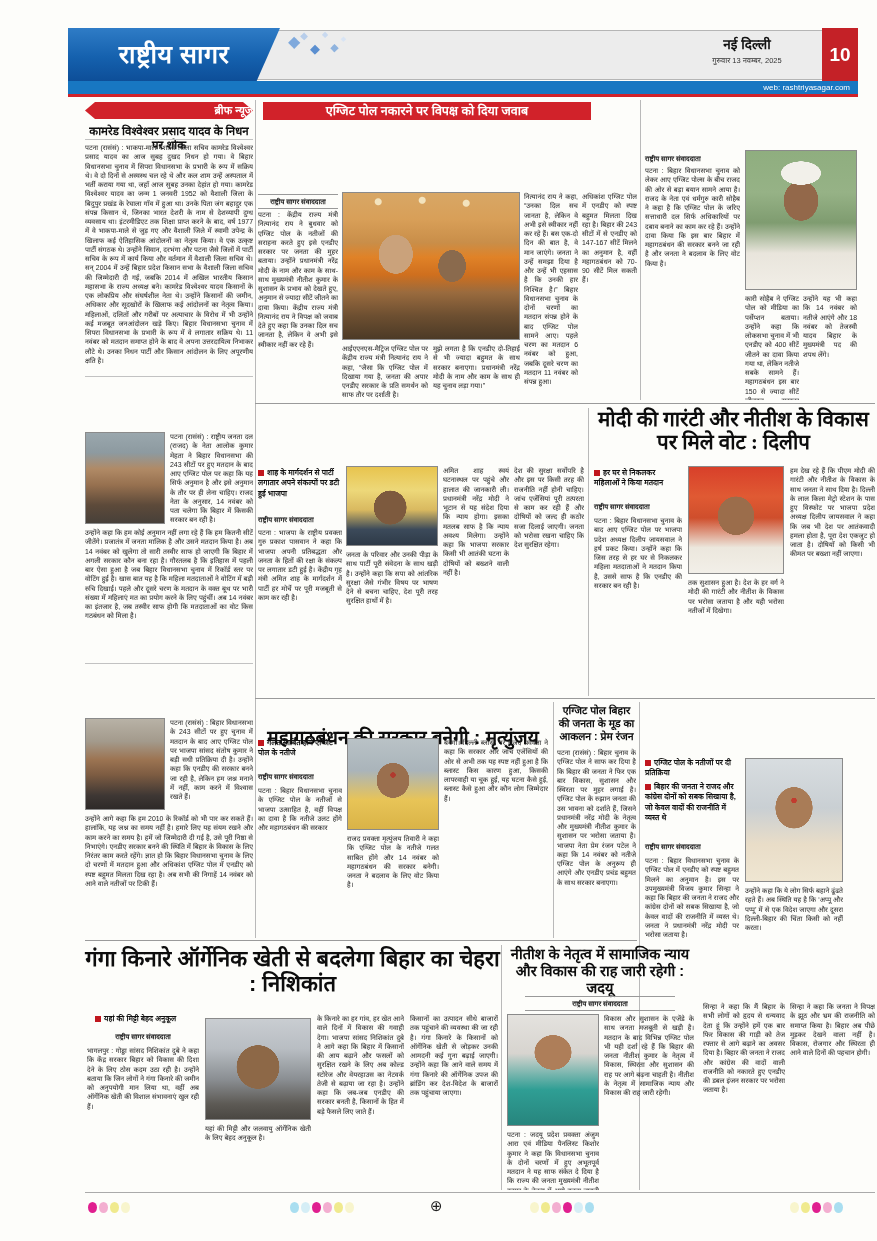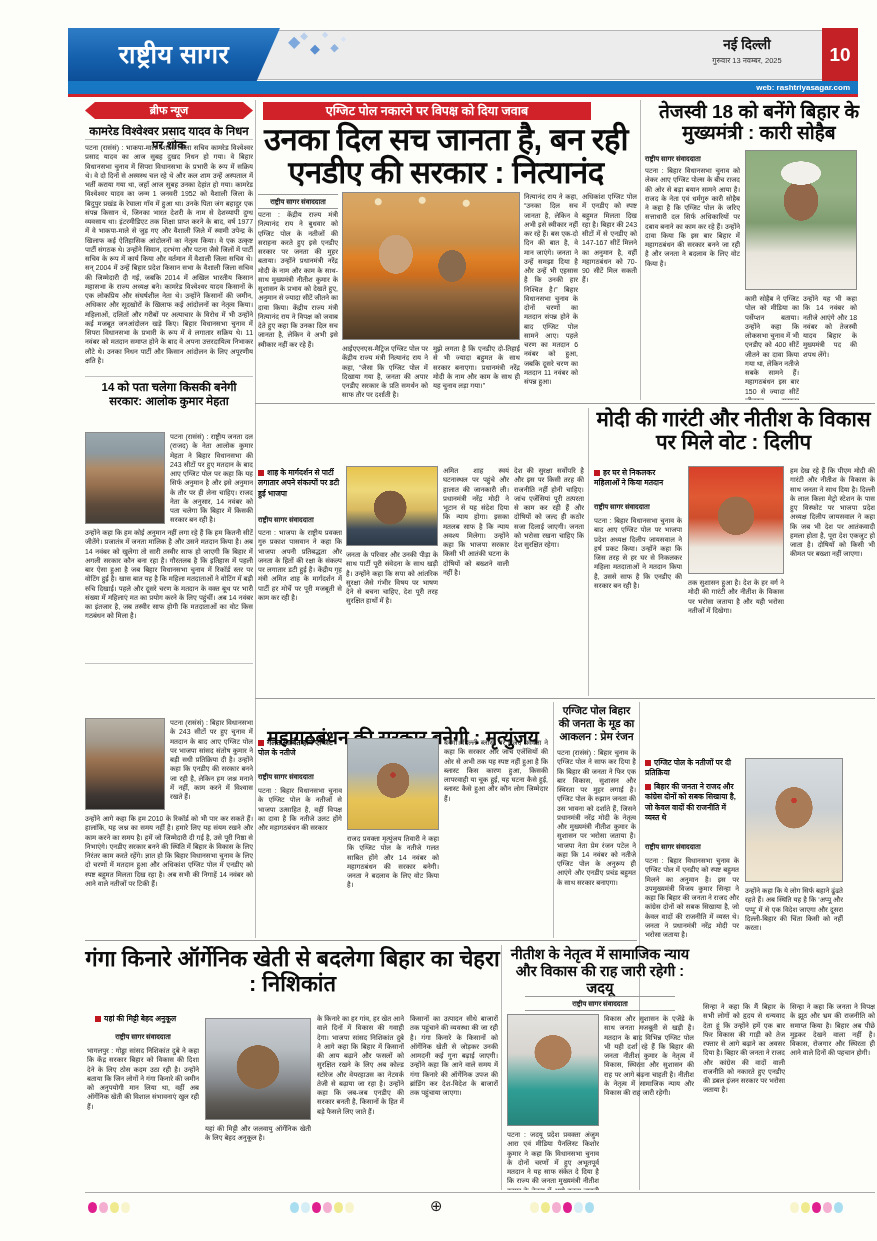--- a/index.html
+++ b/index.html
@@ -8,21 +8,21 @@
   .abs{position:absolute;}
   .body-txt{font-size:6.9px;line-height:1.34;text-align:justify;color:#1c1c1c;overflow:hidden;}
   .hl{font-weight:800;color:#0d0d0d;text-align:center;}
   .hl-xl{font-size:31px;line-height:1.07;letter-spacing:-0.5px;}
   .hl-lg{font-size:20.5px;line-height:1.12;}
   .hl-md{font-size:19px;line-height:1.1;}
   .hl-jdu{font-size:14.5px;line-height:1.18;}
   .hl-sm{font-size:11.5px;line-height:1.2;}
   .hl-col{font-size:10.5px;line-height:1.25;}
   .red-banner{background:#d1222a;color:#fff;font-weight:bold;text-align:center;}
-  .ribbon{clip-path:polygon(0 50%,10px 0,calc(100% - 10px) 0,100% 50%,calc(100% - 10px) 100%,10px 100%);}
+  .ribbon{clip-path:polygon(0 50%,10px 0,calc(100% - 10px) 0,100% 50%,calc(100% - 10px) 100%,10px 100%);text-align:right;}
   .byline{font-weight:bold;font-size:6.8px;color:#222;text-align:center;padding:2px 0;
           border-top:1px solid #999;border-bottom:1px solid #999;}
   .byline.noline{border:none;}
   .bullet{font-weight:bold;font-size:7.6px;line-height:1.35;color:#111;}
   .sq{display:inline-block;width:6px;height:6px;background:#c0161d;margin-right:3px;vertical-align:middle;}
   .photo{border:1px solid #8a8a8a;box-sizing:border-box;}
   .vline{width:1px;background:#b9b9b9;}
   .hline{height:1px;background:#9a9a9a;}
   .thinrule{height:1px;background:#c2c2c2;}
   .dot{display:inline-block;width:9px;height:11px;border-radius:50%;margin-right:2px;}
@@ -46,71 +46,68 @@
       <span class="dmd" style="color:#8fb3de;font-size:11px;position:relative;top:4px;left:6px;">◆</span>
       <span class="dmd" style="color:#d8e4f4;font-size:7px;position:relative;top:-6px;left:8px;">◆</span>
     </div>
     <div class="abs" style="right:46px;top:7px;width:130px;text-align:center;">
       <div style="font-weight:800;font-size:13.5px;">नई दिल्ली</div>
       <div style="font-size:7.5px;margin-top:2px;color:#333;">गुरुवार 13 नवम्बर, 2025</div>
     </div>
     <div class="abs" style="right:0;top:0;width:36px;height:53px;background:#c42127;color:#fff;font-size:19px;font-weight:800;line-height:53px;text-align:center;">
       <span>10</span>
     </div>
-    <div class="abs" style="left:0;top:53px;width:790px;height:13px;background:#1877c2;color:#fff;font-size:8px;font-weight:bold;line-height:13px;text-align:right;box-sizing:border-box;padding-right:8px;">
+    <div class="abs" style="left:0;top:53px;width:790px;height:13px;background:#1877c2;color:#fff;font-size:8px;font-weight:normal;line-height:13px;text-align:right;box-sizing:border-box;padding-right:8px;">
       <span>web: rashtriyasagar.com</span>
     </div>
     <div class="abs" style="left:0;top:66px;width:790px;height:2.5px;background:#d1222a;"></div>
   </div>
 
   <div class="abs red-banner ribbon" style="left:85px;top:102px;width:168px;height:17px;font-size:11px;line-height:17px;">
     <span>ब्रीफ न्यूज</span>
   </div>
 
   <div class="abs hl hl-sm" style="left:85px;top:125px;width:168px;">कामरेड विश्वेश्वर प्रसाद यादव के निधन पर शोक</div>
   <div class="abs thinrule" style="left:85px;top:139px;width:168px;"></div>
   <div class="abs body-txt" style="left:85px;top:143px;width:168px;height:228px;">पटना (रासंसं) : भाकपा-माले वैशाली जिला सचिव कामरेड विश्वेश्वर प्रसाद यादव का आज सुबह दुखद निधन हो गया। वे बिहार विधानसभा चुनाव में सिपरा विधानसभा के प्रभारी के रूप में सक्रिय थे। वे दो दिनों से अस्वस्थ चल रहे थे और कल शाम उन्हें अस्पताल में भर्ती कराया गया था, जहाँ आज सुबह उनका देहांत हो गया। कामरेड विश्वेश्वर यादव का जन्म 1 जनवरी 1952 को वैशाली जिला के बिदुपुर प्रखंड के रेघाला गाँव में हुआ था। उनके पिता जंग बहादुर एक संपन्न किसान थे, जिनका भारत देशरी के नाम से देशव्यापी दुग्ध व्यवसाय था। इंटरमीडिएट तक शिक्षा प्राप्त करने के बाद, वर्ष 1977 में वे भाकपा-माले से जुड़ गए और वैशाली जिले में स्वामी उपेन्द्र के खिलाफ कई ऐतिहासिक आंदोलनों का नेतृत्व किया। वे एक उत्कृष्ट पार्टी संगठक थे। उन्होंने सिवान, दरभंगा और पटना जैसे जिलों में पार्टी सचिव के रूप में कार्य किया और वर्तमान में वैशाली जिला सचिव थे। सन् 2004 में उन्हें बिहार प्रदेश किसान सभा के वैशाली जिला सचिव की जिम्मेदारी दी गई, जबकि 2014 में अखिल भारतीय किसान महासभा के राज्य अध्यक्ष बने। कामरेड विश्वेश्वर यादव किसानों के एक लोकप्रिय और संघर्षशील नेता थे। उन्होंने किसानों की जमीन, अधिकार और सूदखोरों के खिलाफ कई आंदोलनों का नेतृत्व किया। महिलाओं, दलितों और गरीबों पर अत्याचार के विरोध में भी उन्होंने कई मजबूत जनआंदोलन खड़े किए। बिहार विधानसभा चुनाव में सिपरा विधानसभा के प्रभारी के रूप में वे लगातार सक्रिय थे। 11 नवंबर को मतदान समाप्त होने के बाद वे अपना उत्तरदायित्व निभाकर लौटे थे। उनका निधन पार्टी और किसान आंदोलन के लिए अपूरणीय क्षति है।</div>
 
   <div class="abs thinrule" style="left:85px;top:376px;width:168px;"></div>
-  <div class="abs hl hl-sm" style="left:85px;top:381px;width:168px;">14 को पता चलेगा किसकी बनेगी सरकार: आलोक कुमार मेहता</div>
   <div class="abs photo" style="left:85px;top:432px;width:80px;height:92px;background:linear-gradient(180deg,#9aa7ad 0%,#8d9aa0 22%,#b08a66 40%,#96704f 58%,#5d4a3a 80%,#474039 100%);"></div>
   <div class="abs body-txt" style="left:170px;top:432px;width:83px;height:92px;">पटना (रासंसं) : राष्ट्रीय जनता दल (राजद) के नेता आलोक कुमार मेहता ने बिहार विधानसभा की 243 सीटों पर हुए मतदान के बाद आए एग्जिट पोल पर कहा कि यह सिर्फ अनुमान है और इसे अनुमान के तौर पर ही लेना चाहिए। राजद नेता के अनुसार, 14 नवंबर को पता चलेगा कि बिहार में किसकी सरकार बन रही है।</div>
   <div class="abs body-txt" style="left:85px;top:528px;width:168px;height:132px;">उन्होंने कहा कि हम कोई अनुमान नहीं लगा रहे हैं कि हम कितनी सीटें जीतेंगे। प्रजातंत्र में जनता मालिक है और उसने मतदान किया है। अब 14 नवंबर को खुलेगा तो सारी तस्वीर साफ हो जाएगी कि बिहार में अगली सरकार कौन बना रहा है। गौरतलब है कि इतिहास में पहली बार ऐसा हुआ है जब बिहार विधानसभा चुनाव में रिकॉर्ड स्तर पर वोटिंग हुई है। खास बात यह है कि महिला मतदाताओं ने वोटिंग में बड़ी रुचि दिखाई। पहले और दूसरे चरण के मतदान के वक्त बूथ पर भारी संख्या में महिलाएं मत का प्रयोग करने के लिए पहुंचीं। अब 14 नवंबर का इंतजार है, जब तस्वीर साफ होगी कि मतदाताओं का वोट किस गठबंधन को मिला है।</div>
 
   <div class="abs thinrule" style="left:85px;top:663px;width:168px;"></div>
   <div class="abs photo" style="left:85px;top:718px;width:80px;height:92px;background:linear-gradient(180deg,#b8b2a6 0%,#a39a8c 25%,#9c7452 45%,#7d5c42 62%,#3e3734 85%,#2e2a28 100%);"></div>
   <div class="abs body-txt" style="left:170px;top:718px;width:83px;height:92px;">पटना (रासंसं) : बिहार विधानसभा के 243 सीटों पर हुए चुनाव में मतदान के बाद आए एग्जिट पोल पर भाजपा सांसद संतोष कुमार ने बड़ी सधी प्रतिक्रिया दी है। उन्होंने कहा कि एनडीए की सरकार बनने जा रही है, लेकिन हम जश्न मनाने में नहीं, काम करने में विश्वास रखते हैं।</div>
   <div class="abs body-txt" style="left:85px;top:814px;width:168px;height:122px;">उन्होंने आगे कहा कि हम 2010 के रिकॉर्ड को भी पार कर सकते हैं। हालांकि, यह जश्न का समय नहीं है। हमारे लिए यह संयम रखने और काम करने का समय है। हमें जो जिम्मेदारी दी गई है, उसे पूरी निष्ठा से निभाएंगे। एनडीए सरकार बनने की स्थिति में बिहार के विकास के लिए निरंतर काम करते रहेंगे। ज्ञात हो कि बिहार विधानसभा चुनाव के लिए दो चरणों में मतदान हुआ और अधिकांश एग्जिट पोल में एनडीए को स्पष्ट बहुमत मिलता दिख रहा है। अब सभी की निगाहें 14 नवंबर को आने वाले नतीजों पर टिकी हैं।</div>
 
   <div class="abs vline" style="left:255px;top:100px;height:838px;"></div>
 
   <div class="abs red-banner" style="left:263px;top:102px;width:328px;height:18px;font-size:12.5px;line-height:18px;">
     <span>एग्जिट पोल नकारने पर विपक्ष को दिया जवाब</span>
   </div>
-  <div class="abs hl hl-xl" style="left:256px;top:123px;width:380px;height:68px;">उनका दिल सच जानता है, बन रही एनडीए की सरकार : नित्यानंद</div>
 
   <div class="abs byline" style="left:258px;top:194px;width:80px;">राष्ट्रीय सागर संवाददाता</div>
   <div class="abs body-txt" style="left:258px;top:210px;width:80px;height:192px;">पटना : केंद्रीय राज्य मंत्री नित्यानंद राय ने बुधवार को एग्जिट पोल के नतीजों की सराहना करते हुए इसे एनडीए सरकार पर जनता की मुहर बताया। उन्होंने प्रधानमंत्री नरेंद्र मोदी के नाम और काम के साथ-साथ मुख्यमंत्री नीतीश कुमार के सुशासन के प्रभाव को देखते हुए, अनुमान से ज्यादा सीटें जीतने का दावा किया। केंद्रीय राज्य मंत्री नित्यानंद राय ने विपक्ष को जवाब देते हुए कहा कि उनका दिल सच जानता है, लेकिन वे अभी इसे स्वीकार नहीं कर रहे हैं।</div>
 
   <div class="abs photo" style="left:342px;top:192px;width:178px;height:148px;background:
       radial-gradient(circle at 20% 6%, #f3e3bd 3px, transparent 4px),
       radial-gradient(circle at 45% 5%, #f3e3bd 3px, transparent 4px),
       radial-gradient(circle at 70% 7%, #f3e3bd 3px, transparent 4px),
       radial-gradient(ellipse 16% 22% at 30% 42%, #caa27b 60%, transparent 61%),
       radial-gradient(ellipse 13% 18% at 62% 50%, #8a6a4d 60%, transparent 61%),
       linear-gradient(180deg,#d8a765 0%,#d89f58 18%,#c98e49 34%,#e08227 44%,#cf6f1e 56%,#9a6b3e 68%,#6d4f31 84%,#4c3a26 100%);"></div>
 
   <div class="abs body-txt" style="left:342px;top:344px;width:86px;height:58px;">आईएएनएस-मैट्रिज एग्जिट पोल पर केंद्रीय राज्य मंत्री नित्यानंद राय ने कहा, “जैसा कि एग्जिट पोल में दिखाया गया है, जनता की अपार एनडीए सरकार के प्रति समर्थन को साफ तौर पर दर्शाती है।</div>
   <div class="abs body-txt" style="left:433px;top:344px;width:87px;height:58px;">मुझे लगता है कि एनडीए दो-तिहाई से भी ज्यादा बहुमत के साथ सरकार बनाएगा। प्रधानमंत्री नरेंद्र मोदी के नाम और काम के साथ ही यह चुनाव लड़ा गया।”</div>
   <div class="abs body-txt" style="left:524px;top:192px;width:54px;height:210px;">नित्यानंद राय ने कहा, “उनका दिल सच जानता है, लेकिन वे अभी इसे स्वीकार नहीं कर रहे हैं। बस एक-दो दिन की बात है, वे मान जाएंगे। जनता ने उन्हें समझा दिया है और उन्हें भी एहसास है कि उनकी हार निश्चित है।” बिहार विधानसभा चुनाव के दोनों चरणों का मतदान संपन्न होने के बाद एग्जिट पोल सामने आए। पहले चरण का मतदान 6 नवंबर को हुआ, जबकि दूसरे चरण का मतदान 11 नवंबर को संपन्न हुआ।</div>
   <div class="abs body-txt" style="left:582px;top:192px;width:55px;height:210px;">अधिकांश एग्जिट पोल में एनडीए को स्पष्ट बहुमत मिलता दिख रहा है। बिहार की 243 सीटों में से एनडीए को 147-167 सीटें मिलने का अनुमान है, वहीं महागठबंधन को 70-90 सीटें मिल सकती हैं।</div>
 
   <div class="abs vline" style="left:640px;top:100px;height:300px;"></div>
 
-  <div class="abs hl hl-md" style="left:645px;top:102px;width:228px;height:46px;">तेजस्वी 18 को बनेंगे बिहार के मुख्यमंत्री : कारी सोहैब</div>
   <div class="abs byline noline" style="left:645px;top:152px;width:95px;text-align:left;border:none;">राष्ट्रीय सागर संवाददाता</div>
   <div class="abs photo" style="left:745px;top:150px;width:112px;height:140px;background:
       radial-gradient(ellipse 30% 14% at 50% 16%, #f2f0ea 60%, transparent 61%),
       radial-gradient(ellipse 26% 24% at 50% 36%, #93684a 60%, transparent 61%),
       linear-gradient(180deg,#8fae7f 0%,#96b286 30%,#7f9c70 52%,#e9e5dc 74%,#f1eee7 100%);"></div>
   <div class="abs body-txt" style="left:645px;top:166px;width:95px;height:234px;">पटना : बिहार विधानसभा चुनाव को लेकर आए एग्जिट पोल्स के बीच राजद की ओर से बड़ा बयान सामने आया है। राजद के नेता एवं धर्मगुरु कारी सोहैब ने कहा है कि एग्जिट पोल के जरिए सत्ताधारी दल सिर्फ अधिकारियों पर दबाव बनाने का काम कर रहे हैं। उन्होंने दावा किया कि इस बार बिहार में महागठबंधन की सरकार बनने जा रही है और जनता ने बदलाव के लिए वोट किया है।</div>
   <div class="abs body-txt" style="left:745px;top:294px;width:54px;height:106px;">कारी सोहैब ने एग्जिट पोल को मीडिया का पर्सेप्शन बताया। उन्होंने कहा कि लोकसभा चुनाव में भी एनडीए को 400 सीटें जीतने का दावा किया गया था, लेकिन नतीजे सबके सामने हैं। महागठबंधन इस बार 150 से ज्यादा सीटें जीतकर सरकार बनाएगा।</div>
   <div class="abs body-txt" style="left:803px;top:294px;width:54px;height:106px;">उन्होंने यह भी कहा कि 14 नवंबर को नतीजे आएंगे और 18 नवंबर को तेजस्वी यादव बिहार के मुख्यमंत्री पद की शपथ लेंगे।</div>
 
   <div class="abs hline" style="left:255px;top:403px;width:620px;"></div>
@@ -122,21 +119,21 @@
   <div class="abs photo" style="left:346px;top:466px;width:92px;height:80px;background:
       radial-gradient(ellipse 30% 36% at 48% 52%, #7d5a3e 60%, transparent 61%),
       linear-gradient(180deg,#e8c44e 0%,#edd879 30%,#d9b960 55%,#3c4a5a 80%,#2e3a47 100%);"></div>
   <div class="abs body-txt" style="left:258px;top:528px;width:84px;height:166px;">पटना : भाजपा के राष्ट्रीय प्रवक्ता गुरु प्रकाश पासवान ने कहा कि भाजपा अपनी प्रतिबद्धता और जनता के हितों की रक्षा के संकल्प पर लगातार डटी हुई है। केंद्रीय गृह मंत्री अमित शाह के मार्गदर्शन में पार्टी हर मोर्चे पर पूरी मजबूती से काम कर रही है।</div>
   <div class="abs body-txt" style="left:346px;top:550px;width:92px;height:144px;">जनता के परिवार और उनकी पीड़ा के साथ पार्टी पूरी संवेदना के साथ खड़ी है। उन्होंने कहा कि सपा को आंतरिक सुरक्षा जैसे गंभीर विषय पर भाषण देने से बचना चाहिए, देश पूरी तरह सुरक्षित हाथों में है।</div>
   <div class="abs body-txt" style="left:443px;top:466px;width:66px;height:228px;">अमित शाह स्वयं घटनास्थल पर पहुंचे और हालात की जानकारी ली। प्रधानमंत्री नरेंद्र मोदी ने भूटान से यह संदेश दिया कि न्याय होगा। इसका मतलब साफ है कि न्याय अवश्य मिलेगा। उन्होंने कहा कि भाजपा सरकार किसी भी आतंकी घटना के दोषियों को बख्शने वाली नहीं है।</div>
   <div class="abs body-txt" style="left:514px;top:466px;width:70px;height:228px;">देश की सुरक्षा सर्वोपरि है और इस पर किसी तरह की राजनीति नहीं होनी चाहिए। जांच एजेंसियां पूरी तत्परता से काम कर रही हैं और दोषियों को जल्द ही कठोर सजा दिलाई जाएगी। जनता को भरोसा रखना चाहिए कि देश सुरक्षित रहेगा।</div>
 
   <div class="abs vline" style="left:588px;top:408px;height:288px;"></div>
 
-  <div class="abs hl hl-lg" style="left:592px;top:408px;width:283px;height:52px;">मोदी की गारंटी और नीतीश के विकास पर मिले वोट : दिलीप</div>
+  <div class="abs hl hl-lg" style="left:592px;top:408px;width:283px;height:52px;font-family:Liberation Serif, serif;">मोदी की गारंटी और नीतीश के विकास पर मिले वोट : दिलीप</div>
   <div class="abs bullet" style="left:594px;top:468px;width:88px;">
     <span class="sq"></span><span>हर घर से निकलकर महिलाओं ने किया मतदान</span>
   </div>
   <div class="abs byline noline" style="left:594px;top:500px;width:88px;border:none;text-align:left;">राष्ट्रीय सागर संवाददाता</div>
   <div class="abs photo" style="left:688px;top:466px;width:96px;height:108px;background:
       radial-gradient(ellipse 32% 30% at 50% 46%, #9b6d4b 60%, transparent 61%),
       linear-gradient(180deg,#d8402a 0%,#e05a33 28%,#cf4e2c 48%,#ece7dd 76%,#f2efe8 100%);"></div>
   <div class="abs body-txt" style="left:594px;top:516px;width:88px;height:178px;">पटना : बिहार विधानसभा चुनाव के बाद आए एग्जिट पोल पर भाजपा प्रदेश अध्यक्ष दिलीप जायसवाल ने हर्ष प्रकट किया। उन्होंने कहा कि जिस तरह से हर घर से निकलकर महिला मतदाताओं ने मतदान किया है, उससे साफ है कि एनडीए की सरकार बन रही है।</div>
   <div class="abs body-txt" style="left:688px;top:578px;width:96px;height:116px;">तक सुशासन हुआ है। देश के हर वर्ग ने मोदी की गारंटी और नीतीश के विकास पर भरोसा जताया है और यही भरोसा नतीजों में दिखेगा।</div>
   <div class="abs body-txt" style="left:790px;top:466px;width:85px;height:228px;">हम देख रहे हैं कि पीएम मोदी की गारंटी और नीतीश के विकास के साथ जनता ने साथ दिया है। दिल्ली के लाल किला मेट्रो स्टेशन के पास हुए विस्फोट पर भाजपा प्रदेश अध्यक्ष दिलीप जायसवाल ने कहा कि जब भी देश पर आतंकवादी हमला होता है, पूरा देश एकजुट हो जाता है। दोषियों को किसी भी कीमत पर बख्शा नहीं जाएगा।</div>

